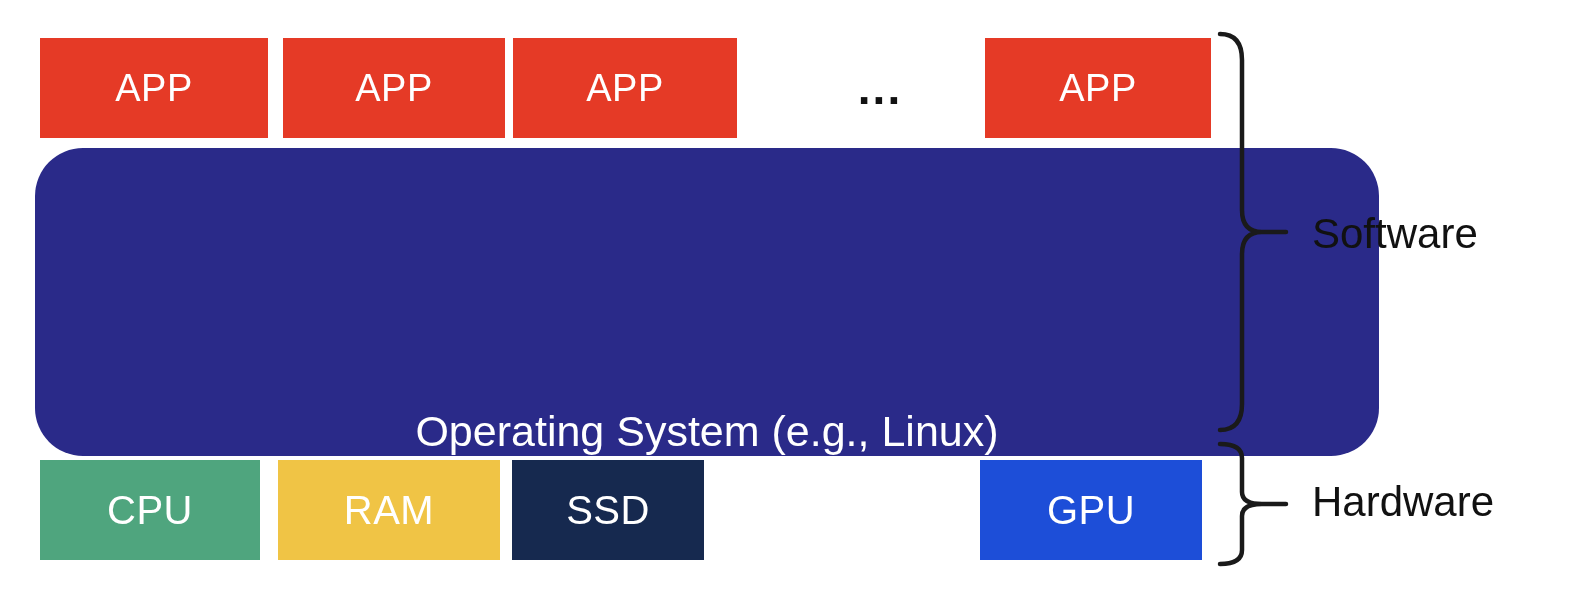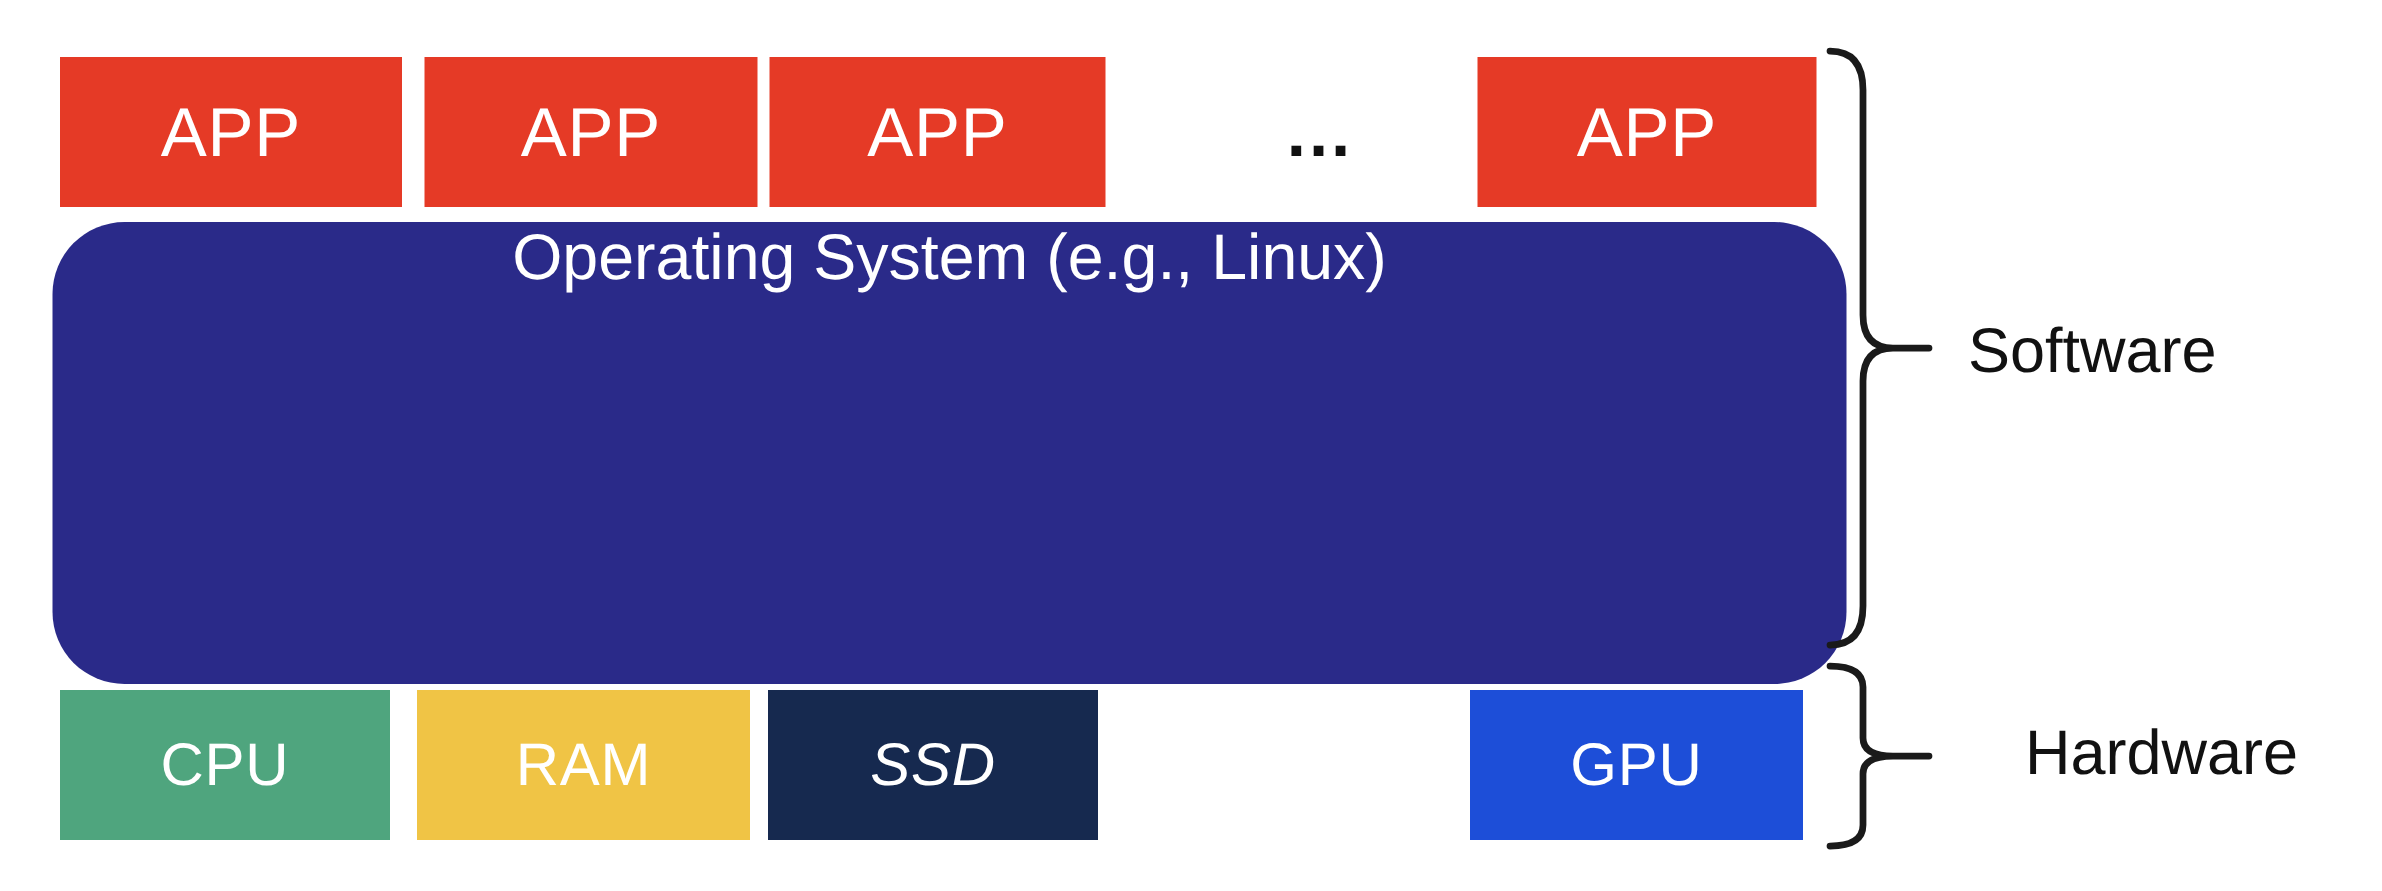--- a/index.html
+++ b/index.html
@@ -13,21 +13,21 @@
     background: #ffffff;
     overflow: hidden;
   }
 
   .box {
     position: absolute;
     display: flex;
     align-items: center;
     justify-content: center;
     color: #ffffff;
-    font-size: 46px;
+    font-size: 38px;
     letter-spacing: 0.5px;
   }
 
   
   .app-box { top: 38px; height: 100px; }
   .app-1 { left: 40px;  width: 228px; }
   .app-2 { left: 283px; width: 222px; }
   .app-3 { left: 513px; width: 224px; }
   .app-4 { left: 985px; width: 226px; }
 
@@ -39,50 +39,50 @@
     color: #111111;
     font-size: 46px;
     font-weight: bold;
     letter-spacing: 2px;
   }
 
   
   .os-box {
     position: absolute;
     left: 35px; top: 148px;
-    width: 1196px; height: 308px;
+    width: 1344px; height: 308px;
     border-radius: 48px;
-    display: flex; align-items: flex-start; justify-content: center;
+    display: flex; align-items: flex-end; justify-content: center;
     color: #ffffff;
     font-size: 43px;
   }
 
   
   .hw-box { top: 460px; height: 100px; font-size: 40px; }
   .hw-1 { left: 40px;  width: 220px; }
   .hw-2 { left: 278px; width: 222px; }
-  .hw-3 { left: 512px; width: 220px; font-style: italic; }
+  .hw-3 { left: 512px; width: 192px; }
   .hw-4 { left: 746px; width: 222px; }
   .hw-5 { left: 980px; width: 222px; }
 
   
   .brace { position: absolute; left: 1216px; }
   .brace svg { display: block; }
   .brace-software { top: 30px; }
   .brace-hardware { top: 440px; }
 
   .group-label {
     position: absolute;
     left: 1312px;
     color: #111111;
     font-size: 42px;
     white-space: nowrap;
   }
   .label-software { top: 210px; }
-  .label-hardware { top: 478px; margin-left: 38px; }
+  .label-hardware { top: 478px; }
 </style>
 </head>
 <body>
 
 <div class="canvas">
 
   <div class="box app-box app-1" style="background: rgb(229, 58, 38);">
     <span>APP</span>
   </div>
   <div class="box app-box app-2" style="background: rgb(229, 58, 38);">

